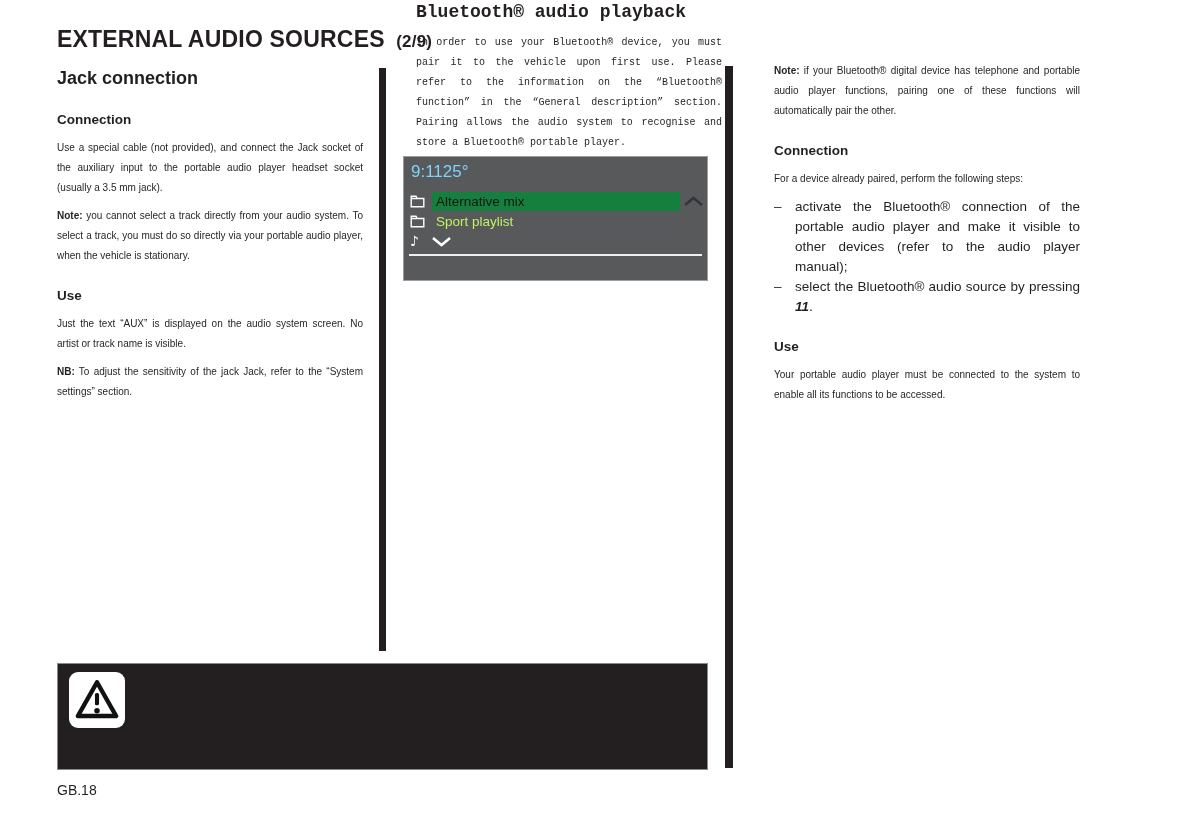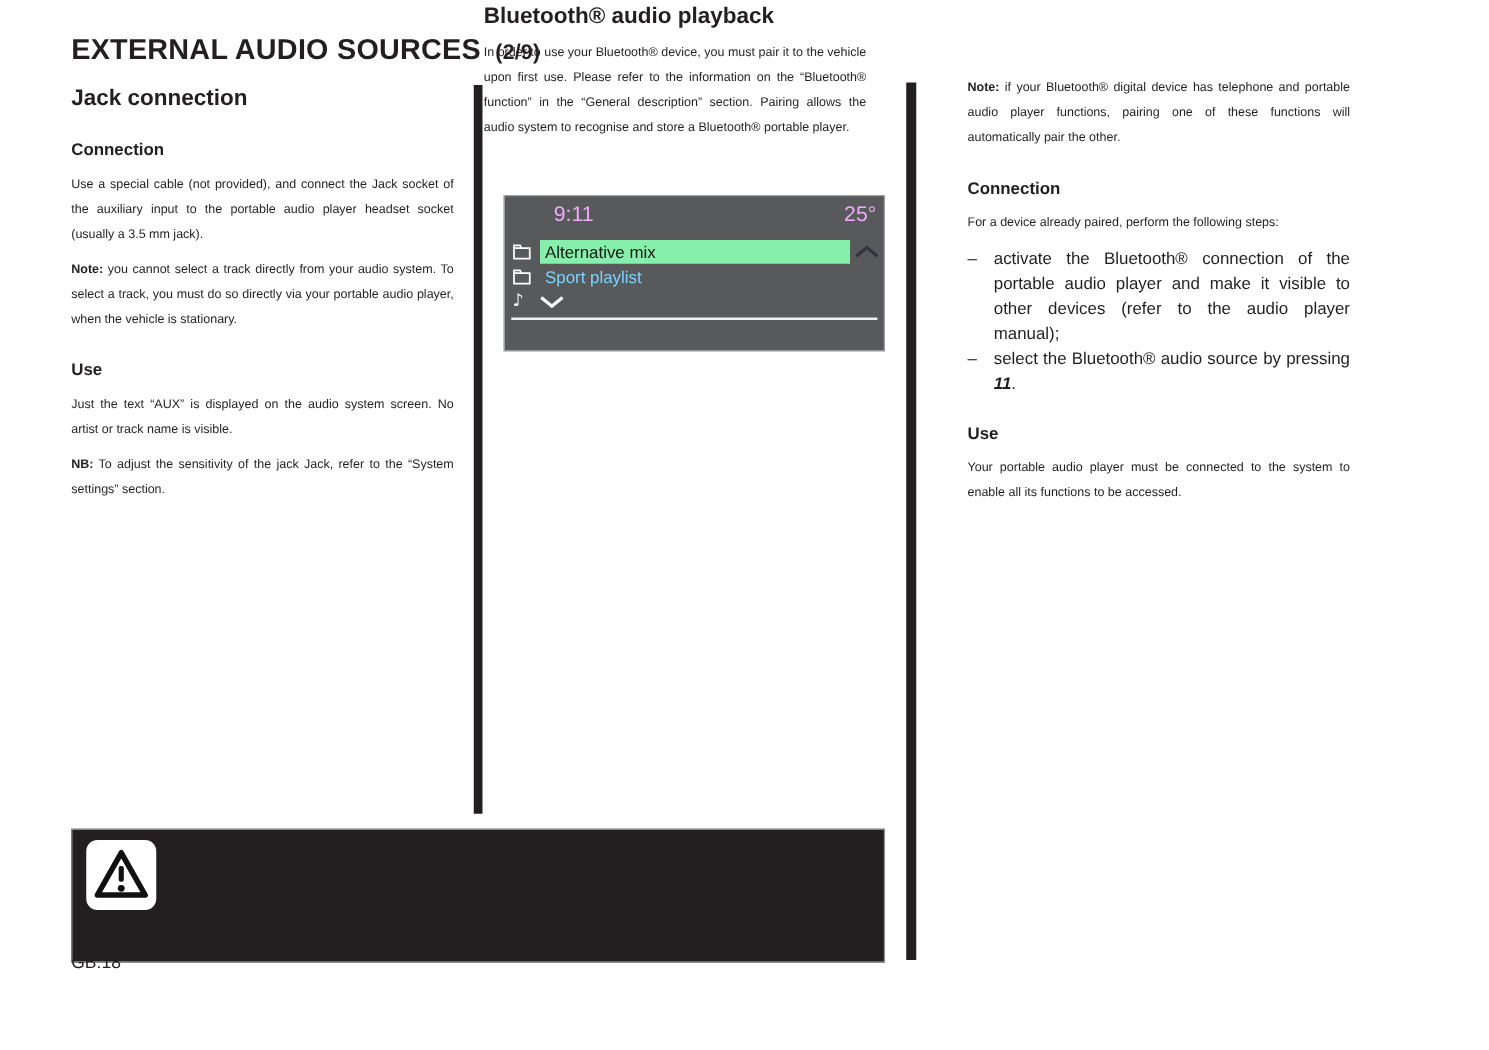--- a/index.html
+++ b/index.html
@@ -12,21 +12,21 @@
   }
   .page-title {
     position:absolute; left:57px; top:26px;
     font-size:23px; font-weight:bold; letter-spacing:.2px;
     white-space:nowrap;
   }
   .page-title .suffix { font-size:17px; }
 
   .col { position:absolute; text-align:left; }
   .col-left  { left:57px;  top:66px; width:306px; }
-  .col-mid   { left:387px; top:0;    width:306px; }
+  .col-mid   { left:416px; top:0;    width:306px;font-family:Liberation Mono, monospace; }
   .col-right { left:750px; top:61px; width:306px;margin-left:24px; }
 
   h2.section {
     font-size:18px; font-weight:bold; margin:0 0 2px 0; line-height:24px;
   }
   h3.sub {
     font-size:13.5px; font-weight:bold; margin:21px 0 9px 0; line-height:18px;
   }
   p.body {
     font-size:10px; line-height:20px; text-align:justify; margin:0 0 8px 0;
@@ -40,48 +40,48 @@
   .divider { position:absolute; background:#231f20; }
   .divider-left  { left:379px; top:68px; width:7px; height:583px; }
   .divider-right { left:725px; top:66px; width:8px; height:702px; }
 
   
   .display {
     position:absolute; left:403px; top:156px; width:305px; height:125px;
     background:#58595b; border:1px solid #9b9da0;
   }
   .disp-header {
-    display:flex; justify-content:space-between; align-items:flex-start;
-    padding:5px 6px 0 7px; color:#f0abfc; font-size:17px; line-height:20px;margin-left:32px;
+    display:flex; justify-content:flex-start; align-items:flex-start;
+    padding:5px 6px 0 7px; color:#7dd3fc; font-size:17px; line-height:20px;
   }
   .disp-list { margin-top:9px; padding-left:6px; }
   .disp-row { display:flex; align-items:center; height:20px; }
   .disp-icon { width:18px; display:flex; align-items:center; }
   .note-glyph { font-family:"DejaVu Sans",sans-serif; color:#ffffff; font-size:14px; line-height:14px; }
   .disp-label {
-    flex:1; font-size:13.5px; line-height:17px; color:#7dd3fc;
+    flex:1; font-size:13.5px; line-height:17px; color:#bef264;
     margin-left:4px; padding:1px 4px; white-space:nowrap; overflow:hidden;
   }
-  .disp-label.selected { background:#86efac; color:#141414; }
+  .disp-label.selected { background:#15803d; color:#141414; }
   .disp-chevron { width:27px; display:flex; justify-content:center; align-items:center; }
   .disp-sep { height:2px; background:#efefef; margin:3px 5px 0 5px; }
 
   .mid-heading { margin-top:352px; } 
 
   .warning-box {
     position:absolute; left:57px; top:663px; width:651px; height:107px;
     background:#231f20; border:1px solid #8a8a8a;
   }
   .warn-icon-plate {
     position:absolute; left:11px; top:8px; width:56px; height:56px;
     background:#ffffff; border-radius:9px;
     display:flex; align-items:center; justify-content:center;
   }
   .page-number {
-    position:absolute; left:57px; top:760px; font-size:14px; line-height:18px;
+    position:absolute; left:57px; top:781px; font-size:14px; line-height:18px;
   }
 </style>
 </head>
 <body>
 
 <div class="page-title">
   <span>EXTERNAL AUDIO SOURCES</span>
   <span class="suffix">&nbsp;</span><span class="suffix">(2/9)</span>
 </div>
 

